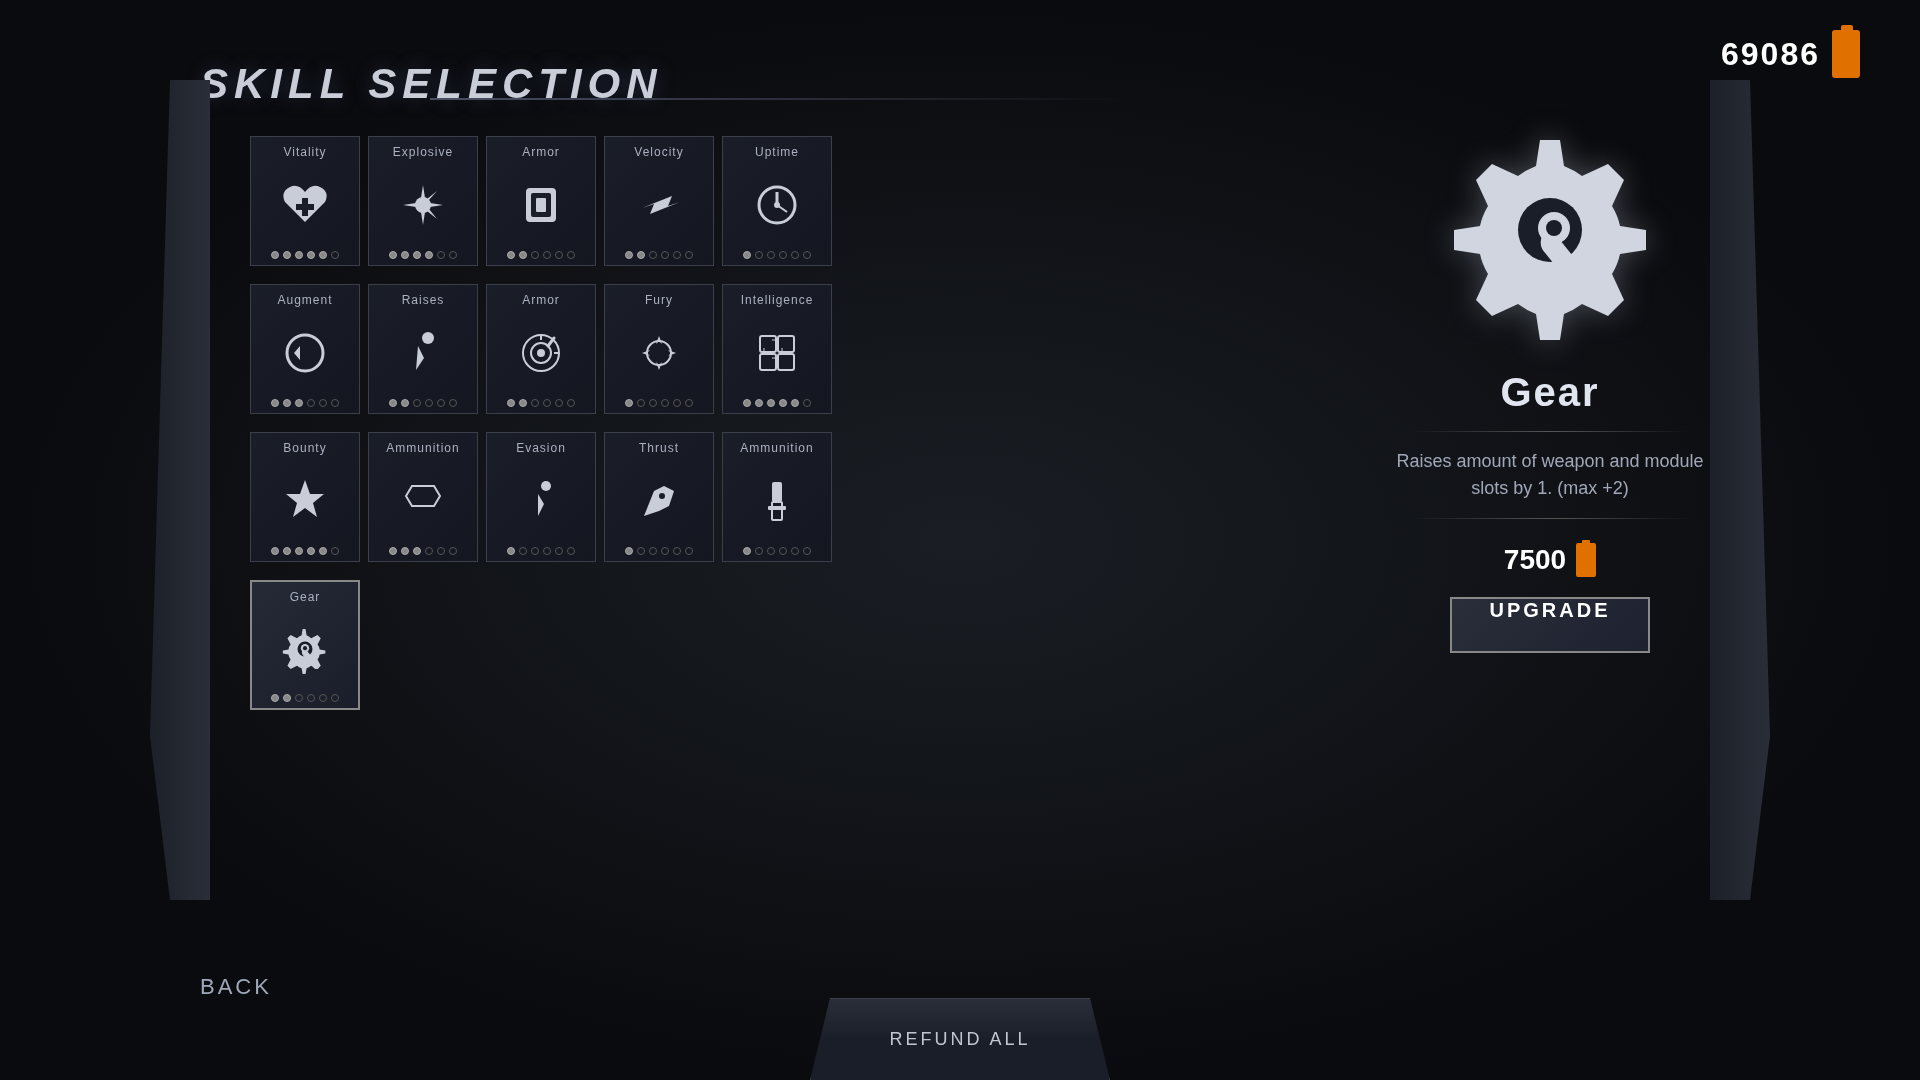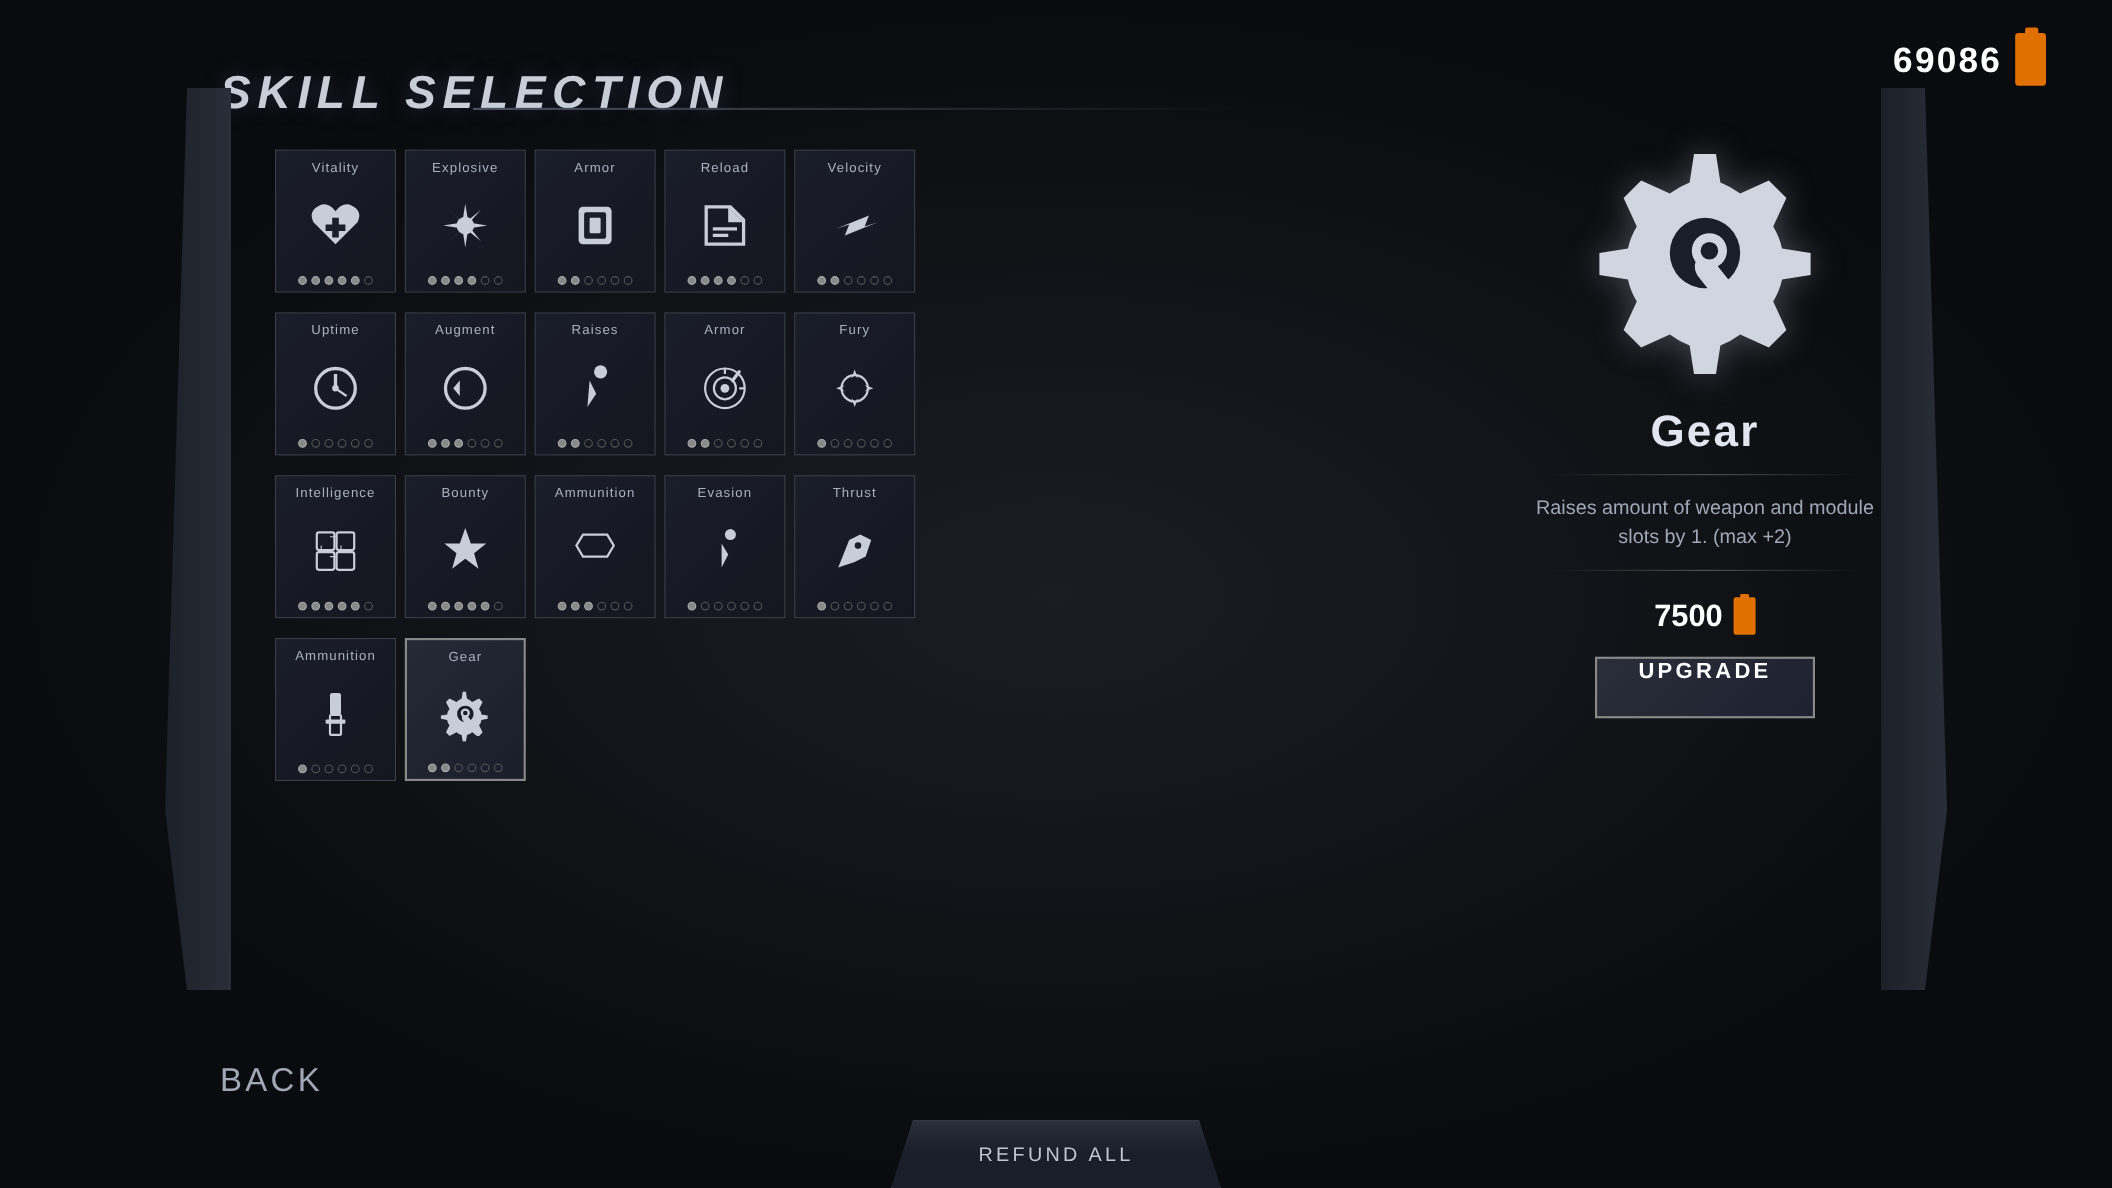--- a/index.html
+++ b/index.html
@@ -269,34 +269,34 @@
       display: flex;
       align-items: flex-start;
       justify-content: center;
     }
 
     
     .back-button {
       position: absolute;
       bottom: 80px;
       left: 200px;
-      font-size: 30px;
+      font-size: 22px;
       color: #a0a8b8;
       letter-spacing: 3px;
       cursor: pointer;
     }
 
     
     .refund-button {
       position: absolute;
       bottom: 0;
       left: 50%;
       transform: translateX(-50%);
       width: 300px;
-      height: 62px;
+      height: 82px;
       background: linear-gradient(to bottom, #2a2e38 0%, #1a1e28 50%);
       border: 1px solid #3a3f4a;
       border-bottom: none;
       display: flex;
       align-items: center;
       justify-content: center;
       cursor: pointer;
       clip-path: polygon(20px 0, calc(100% - 20px) 0, 100% 100%, 0 100%);
     }
     .refund-label {
@@ -384,39 +384,20 @@
         <div class="skill-dots">
           <div class="dot filled"></div>
           <div class="dot filled"></div>
           <div class="dot empty"></div>
           <div class="dot empty"></div>
           <div class="dot empty"></div>
           <div class="dot empty"></div>
         </div>
       </div>
       <div class="skill-card">
-        <div class="skill-name">Reload</div>
-        <div class="skill-icon-area">
-          <svg viewBox="0 0 50 50">
-            <path d="M8 42 L8 8 L30 8 L42 20 L42 42 Z" fill="none" stroke="#c8cdd8" stroke-width="3"></path>
-            <path d="M28 8 L28 22 L42 22"></path>
-            <line x1="14" y1="28" x2="36" y2="28" stroke="#c8cdd8" stroke-width="3"></line>
-            <line x1="14" y1="34" x2="28" y2="34" stroke="#c8cdd8" stroke-width="3"></line>
-          </svg>
-        </div>
-        <div class="skill-dots">
-          <div class="dot filled"></div>
-          <div class="dot filled"></div>
-          <div class="dot filled"></div>
-          <div class="dot filled"></div>
-          <div class="dot empty"></div>
-          <div class="dot empty"></div>
-        </div>
-      </div>
-      <div class="skill-card">
         <div class="skill-name">Velocity</div>
         <div class="skill-icon-area">
           <svg viewBox="0 0 50 50">
             <path d="M8 28 L38 16 L34 26 L46 22 L16 34 L20 24 Z"></path>
           </svg>
         </div>
         <div class="skill-dots">
           <div class="dot filled"></div>
           <div class="dot filled"></div>
           <div class="dot empty"></div>

